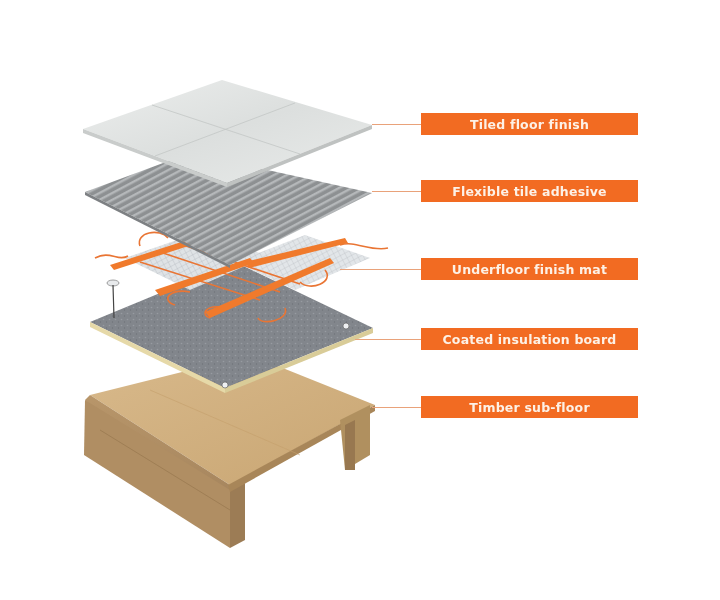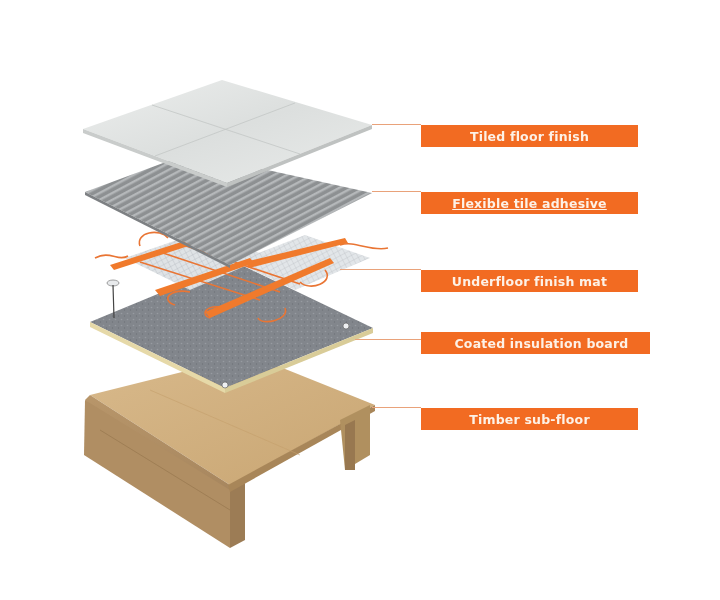--- a/index.html
+++ b/index.html
@@ -4,21 +4,20 @@
 <style>
   html, body { margin:0; padding:0; background:#ffffff; }
   body { width:720px; height:600px; position:relative; overflow:hidden; font-family:"DejaVu Sans", sans-serif; }
   #diagram { position:absolute; left:0; top:0; width:720px; height:600px; }
   .label {
     position:absolute; left:421px; width:217px; height:22px;
     background:#f26b22; color:#fdf1e6;
     font-family:"DejaVu Sans", sans-serif; font-weight:bold; font-size:12.5px;
     display:flex; align-items:center; justify-content:center;
     letter-spacing:0.2px;
-    margin-top:12px;
   }
   .leader { position:absolute; height:1px; background:#e9a27a; }
 </style>
 </head>
 <body>
 
 <svg id="diagram" viewBox="0 0 720 600" xmlns="http://www.w3.org/2000/svg">
   <defs>
     <linearGradient id="tileGrad" x1="0" y1="0" x2="1" y2="1">
       <stop offset="0" stop-color="#eceeed"></stop>
@@ -110,16 +109,16 @@
   </g>
 </svg>
 
 <div class="leader" style="left:372px; top:124px; width:49px;"></div>
 <div class="leader" style="left:372px; top:191px; width:49px;"></div>
 <div class="leader" style="left:340px; top:269px; width:81px;"></div>
 <div class="leader" style="left:355px; top:339px; width:66px;"></div>
 <div class="leader" style="left:372px; top:407px; width:49px;"></div>
 
 <div class="label" style="top:113px;">Tiled floor finish</div>
-<div class="label" style="top:180px;text-decoration:underline;">Flexible tile adhesive</div>
+<div class="label" style="top:180px;">Flexible tile adhesive</div>
 <div class="label" style="top:258px;">Underfloor finish mat</div>
-<div class="label" style="top:320px;padding-left:12px;">Coated insulation board</div>
+<div class="label" style="top:328px;">Coated insulation board</div>
 <div class="label" style="top:396px;text-align:center;">Timber sub-floor</div>
 
 </body></html>

